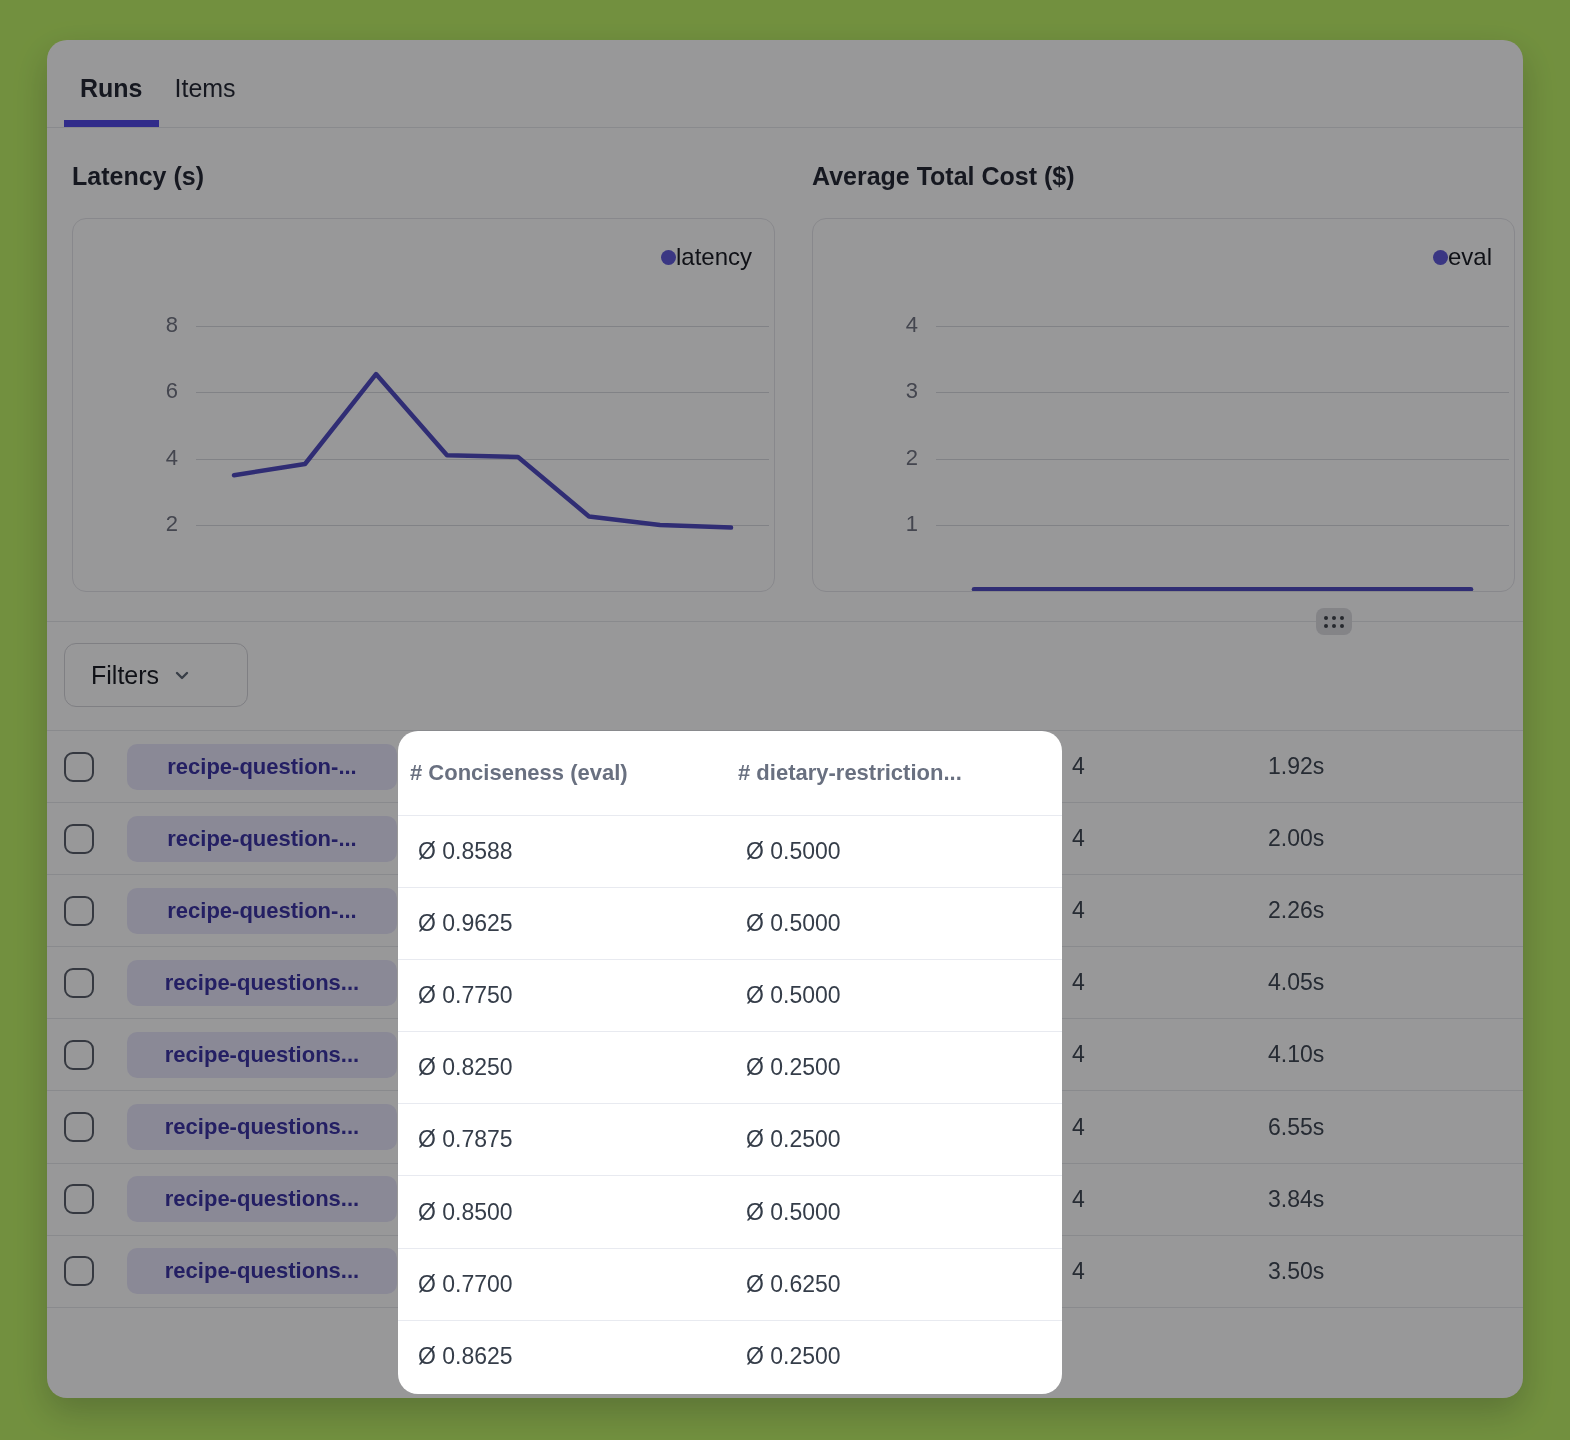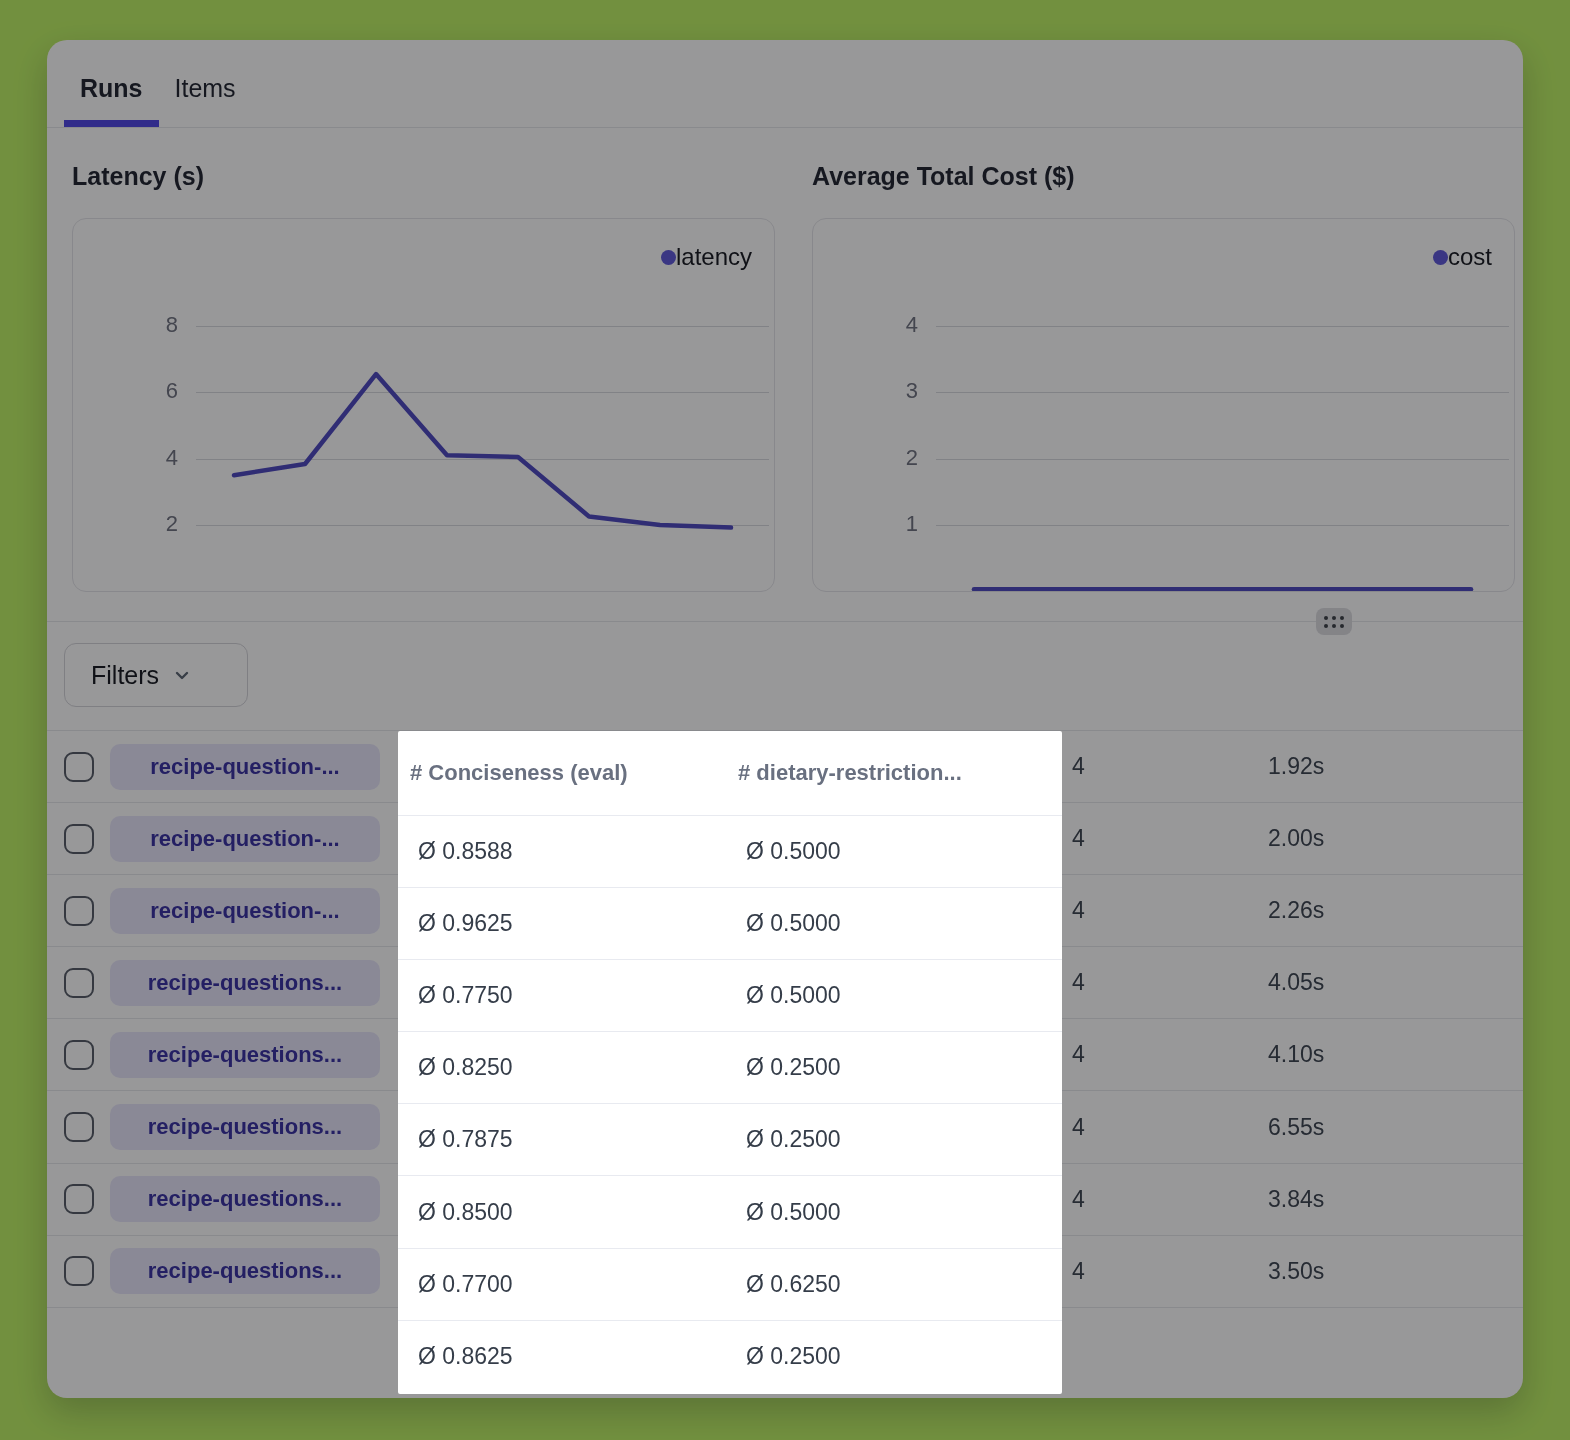--- a/index.html
+++ b/index.html
@@ -45,28 +45,28 @@
 
   
   .table { position:absolute; top:690px; left:0; right:0; bottom:0; border-top:1px solid #e5e7eb; }
   .thead, .trow { display:grid; grid-template-columns:63px 288px 328px 336px 196px 265px; align-items:center; }
   .thead { height:86px; border-bottom:1px solid #e5e7eb; }
   .trow { height:72.1px; border-bottom:1px solid #e5e7eb; }
   .th { font-size:22px; font-weight:700; color:#697080; }
   .th.pad, .td.pad { padding-left:10px; }
   .th.name-h { padding-left:11px; }
   .checkbox { display:block; width:30px; height:30px; margin-left:17px; border:2px solid #555b66; border-radius:9px; background:transparent; cursor:pointer; }
-  .pill { margin-left:0; width:270px; height:46px; border-radius:10px; background:#e7e6fa;
+  .pill { margin-left:17px; width:270px; height:46px; border-radius:10px; background:#e7e6fa;
           color:#3730a3; font-weight:700; font-size:22px; display:flex; align-items:center; justify-content:center; cursor:pointer; }
   .td { font-size:23px; color:#3c4450; }
 
   
   .overlay { position:absolute; inset:0; background:rgba(9,9,13,0.42); z-index:40; }
   .spotlight { position:absolute; left:398px; top:731px; width:664px; height:663px; background:#ffffff;
-               border-radius:2px; z-index:50; overflow:hidden; }
+               border-radius:20px; z-index:50; overflow:hidden; }
   .sp-head, .sp-row { display:grid; grid-template-columns:328px 336px; align-items:center; }
   .sp-head { height:85px; border-bottom:1px solid #e8eaf0; }
   .sp-row { height:72.1px; border-bottom:1px solid #e8eaf0; }
   .sp-row:last-child { border-bottom:none; }
   .sp-th { padding-left:12px; font-size:22px; font-weight:700; color:#697080; white-space:nowrap; }
   .sp-td { padding-left:20px; font-size:23px; color:#353d49; }
 </style>
 </head>
 <body>
 
@@ -113,21 +113,21 @@
         <div class="gridline g3"></div>
         <div class="tick" style="top:107px">4</div>
         <div class="tick" style="top:173px">3</div>
         <div class="tick" style="top:240px">2</div>
         <div class="tick" style="top:306px">1</div>
         <svg class="plot-svg" id="cost-svg" viewBox="0 0 703 374">
           <polyline points="161,370.3 232,370.3 303,370.3 374,370.3 445,370.3 516,370.3 587,370.3 658,370.3" fill="none" stroke="#4c48c0" stroke-width="4.5" stroke-linejoin="round" stroke-linecap="round"></polyline>
         </svg>
         <div class="legend">
           <span class="legend-dot"></span>
-          <span class="legend-label">cost</span>
+          <span class="legend-label">eval</span>
         </div>
       </div>
     </div>
 
     <div class="section-divider">
       <div class="drag-handle">
         <span class="dots">
             <i></i>
             <i></i>
             <i></i>

